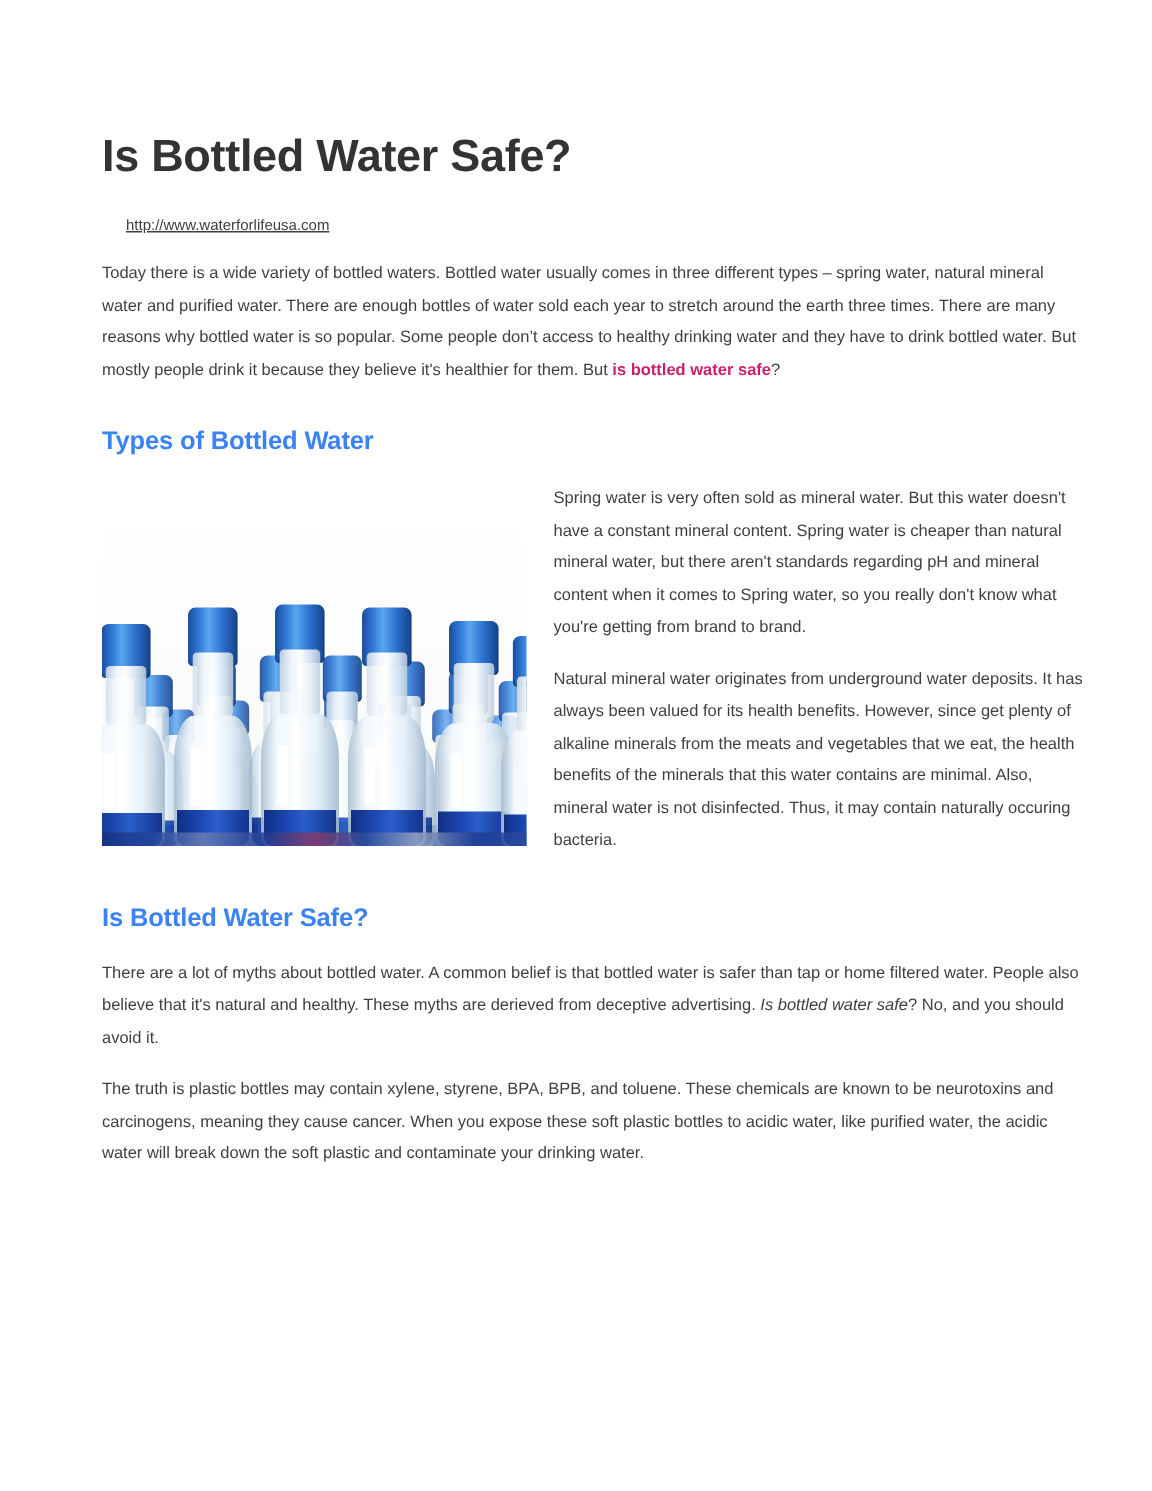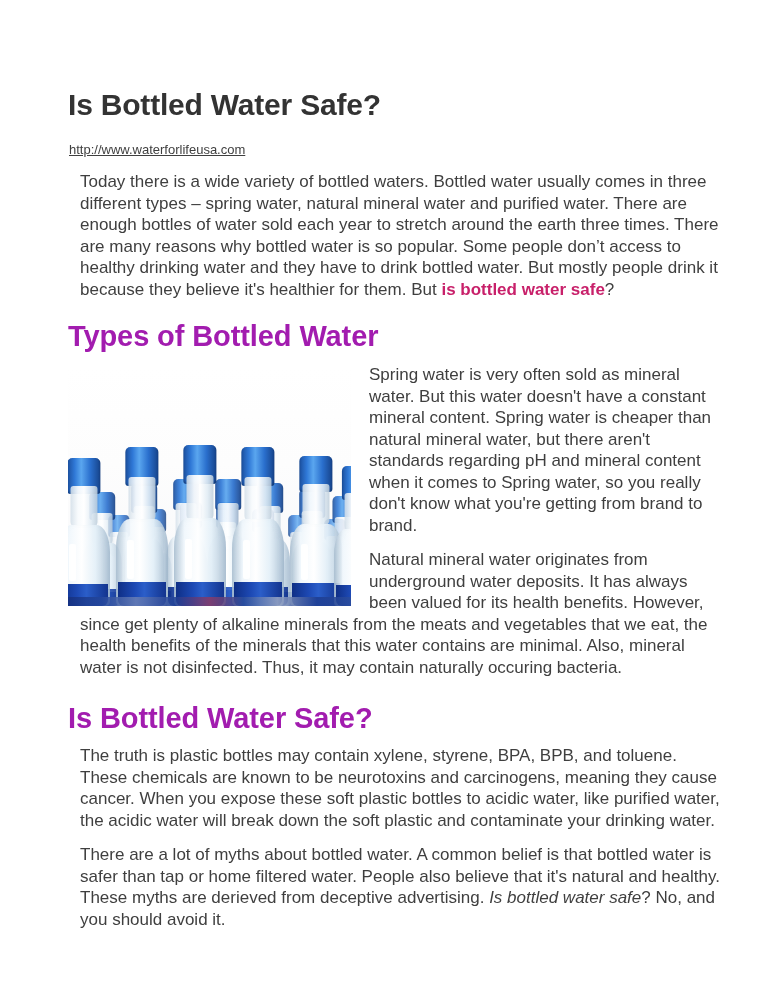--- a/index.html
+++ b/index.html
@@ -37,50 +37,50 @@
 
   .byline {
     font-size: 13.2px;
     line-height: 18px;
     color: #3f3f3f;
     margin: 0 0 20px 0;
   }
 
   .source-link {
     display: inline-block;
-    font-size: 13px;
+    font-size: 10px;
     line-height: 18px;
     color: #3f3f3f;
     text-decoration: underline;
-    margin: 0 0 12px 1px;
+    margin: 0 0 12px 16px;
     cursor: pointer;
   }
 
   p.body-text {
-    font-size: 17px;
+    font-size: 11px;
     line-height: 21.5px;
     color: #3f3f3f;
-    margin: 0 0 13px 12px;
+    margin: 0 0 13px 0;
     text-align: left;
   }
 
   .highlight-pink {
     color: #c8206a;
     font-weight: bold;
   }
 
   .italic-phrase {
     font-style: italic;
   }
 
   h2.section-heading {
-    font-size: 29px;
+    font-size: 17px;
     line-height: 28px;
     font-weight: bold;
-    color: #a21caf;
+    color: #3b82f6;
     letter-spacing: -0.1px;
     margin: 22px 0 14px 0;
   }
 
   h2.section-heading.second {
     margin: 26px 0 13px 0;
   }
 
   
   .bottle-photo {
@@ -359,17 +359,17 @@
 
   <p class="body-text">Spring water is very often sold as mineral water. But this water doesn't have a constant mineral content. Spring water is cheaper than natural mineral water, but there aren't standards regarding pH and mineral content when it comes to Spring water, so you really don't know what you're getting from brand to brand.</p>
 
   <p class="body-text">Natural mineral water originates from underground water deposits. It has always been valued for its health benefits. However, since get plenty of alkaline minerals from the meats and vegetables that we eat, the health benefits of the minerals that this water contains are minimal. Also, mineral water is not disinfected. Thus, it may contain naturally occuring bacteria.</p>
 
   <div class="clearfix"></div>
 
 
   <h2 class="section-heading second">Is Bottled Water Safe?</h2>
 
+  <p class="body-text"><span>There are a lot of myths about bottled water.   A common belief is that bottled water is safer than tap or home filtered water.   People also believe that it's natural and healthy.   These myths are derieved from deceptive advertising. </span><span class="italic-phrase">Is bottled water safe</span><span>? No, and you should avoid it.</span></p>
+
   <p class="body-text">The truth is plastic bottles may contain xylene, styrene, BPA, BPB, and toluene. These chemicals are known to be neurotoxins and carcinogens, meaning they cause cancer.  When you expose these soft plastic bottles to acidic water, like purified water, the acidic water will break down the soft plastic and contaminate your drinking water.</p>
 
-  <p class="body-text"><span>There are a lot of myths about bottled water.   A common belief is that bottled water is safer than tap or home filtered water.   People also believe that it's natural and healthy.   These myths are derieved from deceptive advertising. </span><span class="italic-phrase">Is bottled water safe</span><span>? No, and you should avoid it.</span></p>
-
 </div>
 
 </body></html>

